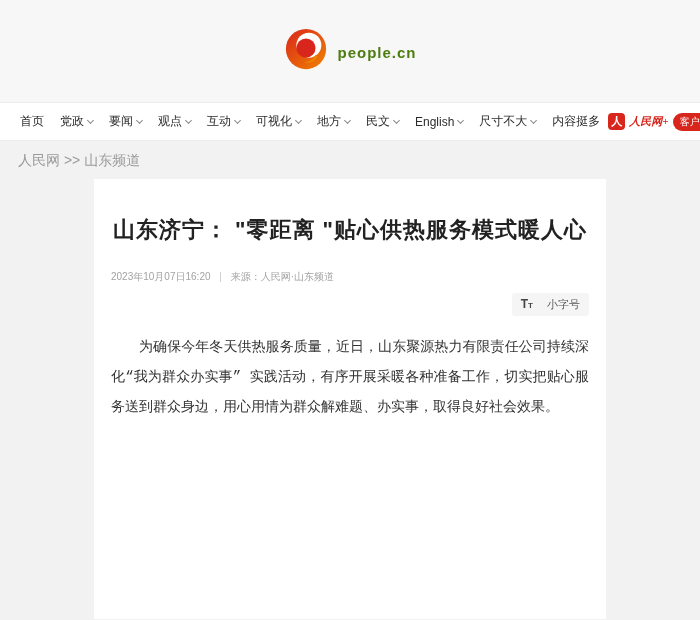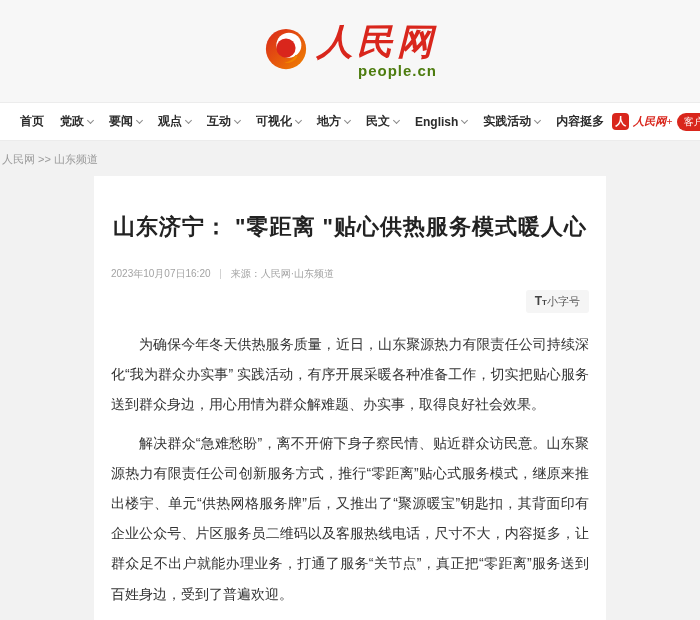--- a/index.html
+++ b/index.html
@@ -28,65 +28,65 @@
 
   
   .topnav {
     background:#fff; height:39px; flex:0 0 auto;
     border-top:1px solid #ececec; border-bottom:1px solid #ececec;
     display:flex; align-items:center; padding:0 12px;
     font-size:12px; color:#2b2b2b; white-space:nowrap;
   }
   .nav-items { display:flex; align-items:center; }
   .nav-item { display:flex; align-items:center; padding:0 8px; cursor:pointer; }
-  .nav-item span.lbl { font-weight:700; }
+  .nav-item span.lbl { font-weight:400; }
   .chev {
     width:5px; height:5px; border-right:1px solid #8a8a8a; border-bottom:1px solid #8a8a8a;
     transform:rotate(45deg); margin:-3px 0 0 4px; display:inline-block;
   }
   .nav-right { margin-left:auto; display:flex; align-items:center; gap:11px; }
   .app-badge { display:flex; align-items:center; gap:4px; cursor:pointer; }
   .app-icon {
     width:17px; height:17px; background:#d9261c; border-radius:4px;
     color:#fff; font-size:11px; font-weight:bold; display:flex; align-items:center; justify-content:center;
   }
   .app-brand {
     font-family:"Liberation Serif","DejaVu Serif",serif; font-style:italic; font-weight:bold;
     color:#d9261c; font-size:11px;
   }
   .app-tag {
     background:#d9261c; color:#fff; font-size:10px; padding:2px 7px; border-radius:9px;
   }
 
   
   .page-body { background:#f2f2f2; flex:1 1 auto; overflow:hidden; }
-  .breadcrumb { padding:11px 2px 9px; font-size:11px; color:#9a9a9a; cursor:pointer; }
+  .breadcrumb { padding:11px 18px 9px; font-size:14px; color:#9a9a9a; cursor:pointer; }
 
   .article-panel {
     width:512px; margin:0 auto; background:#fff;
     padding:24px 17px 28px; min-height:440px;
   }
   .article-title {
     font-size:22px; font-weight:700; color:#222; text-align:center;
     letter-spacing:1px; margin:12px 0 24px; line-height:1.4;
   }
   .article-meta { text-align:left; font-size:10px; color:#a3a3a3; }
   .article-meta .sep { margin:0 6px; color:#c9c9c9; }
   .toolbar { display:flex; justify-content:flex-end; margin-top:9px; }
   .fontsize-btn {
     background:#f5f5f5; border:none; border-radius:3px;
     color:#565656; font-size:11px; padding:4px 9px;
-    display:flex; align-items:baseline; gap:0; cursor:pointer;
+    display:flex; align-items:baseline; gap:14px; cursor:pointer;
   }
   .t-icon { font-weight:bold; color:#444; }
   .t-icon .t-big { font-size:12px; }
   .t-icon .t-small { font-size:8px; }
 
   .article-content { margin-top:16px; font-size:14px; color:#333; line-height:2.15; }
-  .article-content p { text-indent:2em; margin-bottom:9px; text-align:justify; }
+  .article-content p { text-indent:2em; margin-bottom:9px; text-align:justify;font-family:Liberation Mono, monospace; }
 </style>
 </head>
 <body>
 
 <div class="page">
 
   <header class="site-header">
     <div class="logo">
       <span>
         <svg width="46" height="46" viewBox="0 0 48 48">
@@ -96,21 +96,20 @@
               <stop offset="1" stop-color="#f08300"></stop>
             </linearGradient>
           </defs>
           <circle cx="24" cy="24" r="21" fill="url(#lg)"></circle>
           <circle cx="27" cy="20" r="13" fill="#fff"></circle>
           <circle cx="24" cy="23" r="10" fill="#d9261c"></circle>
           <path d="M34 30 a14 14 0 0 1 -12 8 a12 12 0 0 0 14 -6 z" fill="#f08300"></path>
         </svg>
       </span>
       <div class="logo-text">
-        <span class="logo-cn">人民网</span>
         <span class="logo-en">people.cn</span>
       </div>
     </div>
   </header>
 
   <nav class="topnav">
     <div class="nav-items">
       <a class="nav-item">
           <span class="lbl">首页</span>
         </a>
@@ -140,21 +139,21 @@
         </a>
       <a class="nav-item">
           <span class="lbl">民文</span>
           <i class="chev"></i>
         </a>
       <a class="nav-item">
           <span class="lbl">English</span>
           <i class="chev"></i>
         </a>
       <a class="nav-item">
-          <span class="lbl">实践活动</span>
+          <span class="lbl">尺寸不大</span>
           <i class="chev"></i>
         </a>
       <a class="nav-item">
           <span class="lbl">内容挺多</span>
         </a>
     </div>
 
     <div class="nav-right">
       <div class="app-badge">
         <span class="app-icon">人</span>
@@ -183,19 +182,18 @@
 
       <div class="toolbar">
         <button class="fontsize-btn">
           <span class="t-icon"><span class="t-big">T</span><span class="t-small">T</span></span>
           <span>小字号</span>
         </button>
       </div>
 
       <div class="article-content">
         <p>为确保今年冬天供热服务质量，近日，山东聚源热力有限责任公司持续深化“我为群众办实事” 实践活动，有序开展采暖各种准备工作，切实把贴心服务送到群众身边，用心用情为群众解难题、办实事，取得良好社会效果。</p>
-        <p>解决群众“急难愁盼”，离不开俯下身子察民情、贴近群众访民意。山东聚源热力有限责任公司创新服务方式，推行“零距离”贴心式服务模式，继原来推出楼宇、单元“供热网格服务牌”后，又推出了“聚源暖宝”钥匙扣，其背面印有企业公众号、片区服务员二维码以及客服热线电话，尺寸不大，内容挺多，让群众足不出户就能办理业务，打通了服务“关节点”，真正把“零距离”服务送到百姓身边，受到了普遍欢迎。</p>
 
       </div>
 
     </main>
   </div>
 </div>
 
 </body></html>

